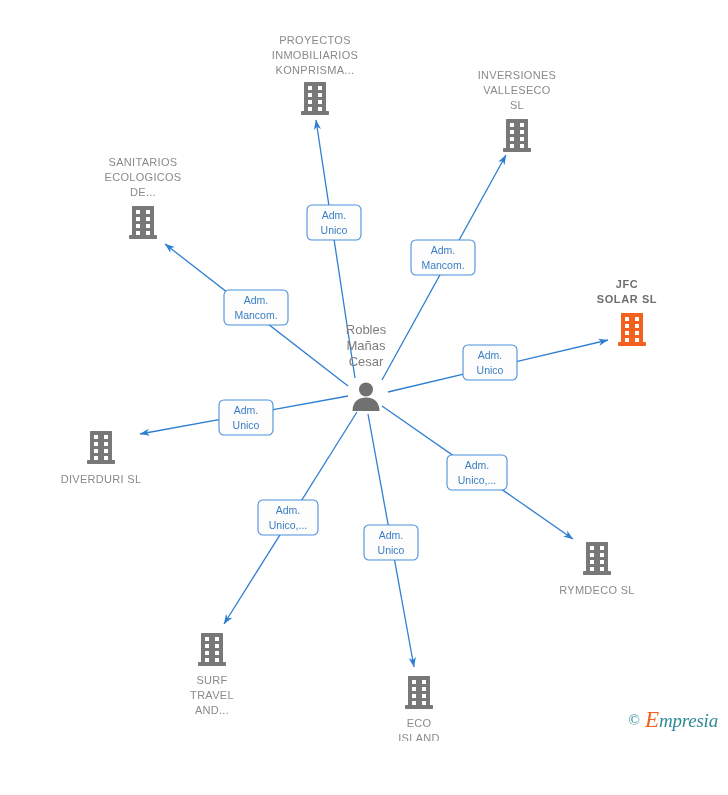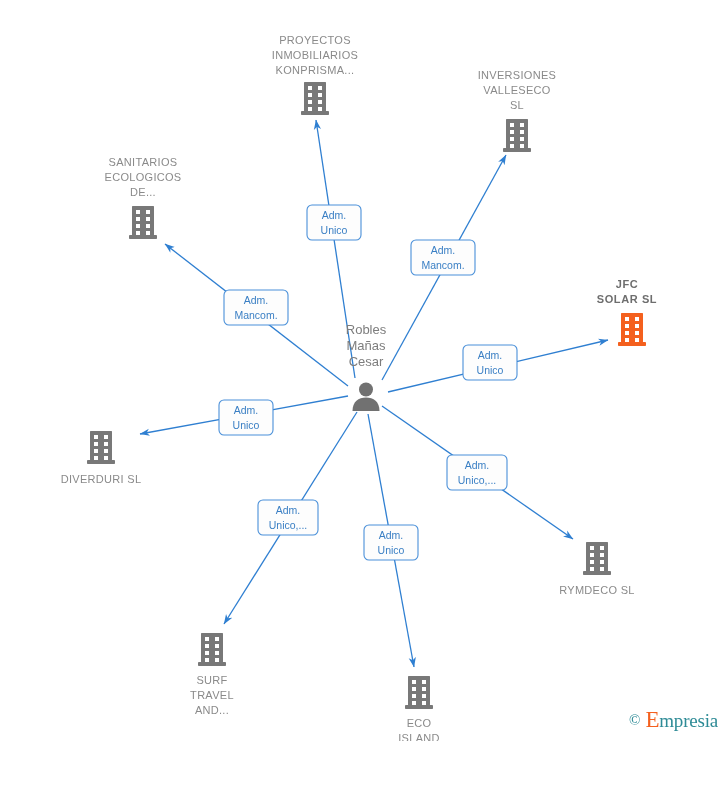--- a/index.html
+++ b/index.html
@@ -68,20 +68,21 @@
     gap: 5px;
     user-select: none;
   }
   #watermark .copy {
     color: #2e8b96;
     font-size: 15px;
     font-family: "Liberation Serif", serif;
   }
   #watermark .brand {
     font-family: "Liberation Serif", serif;
+    font-style: italic;
     font-size: 19px;
     color: #2e8b96;
     letter-spacing: -0.2px;
   }
   #watermark .brand .cap {
     color: #f4601e;
     font-size: 23px;
   }
 </style>
 </head>

